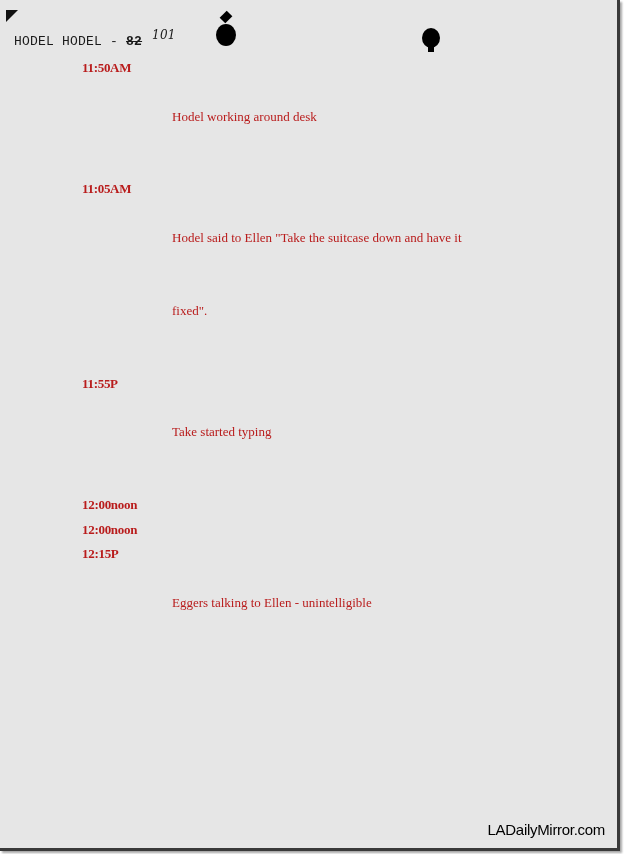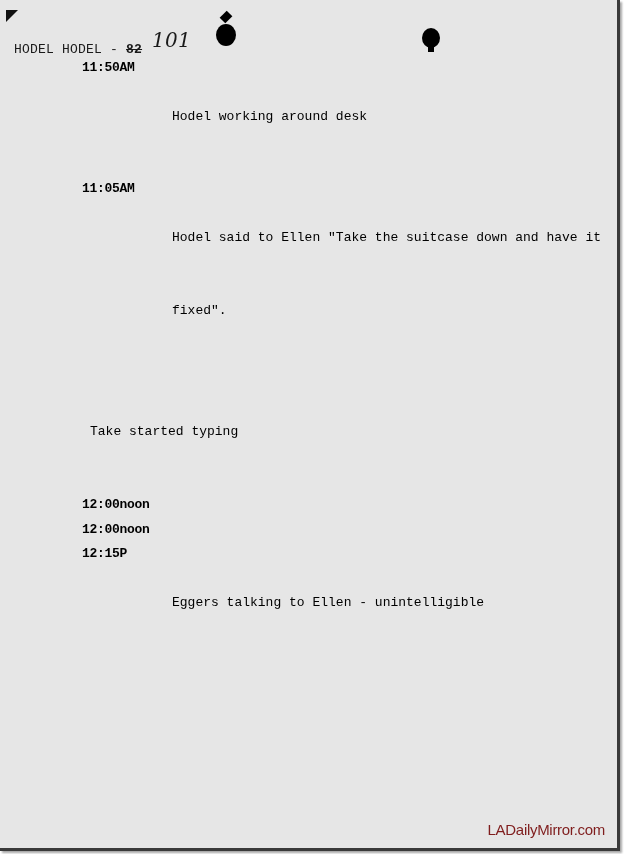--- a/index.html
+++ b/index.html
@@ -43,21 +43,21 @@
       letter-spacing: 0.2px;
     }
     .header .struck {
       text-decoration: line-through;
       font-weight: bold;
       margin-top: 20px;
     }
     .header .handwritten {
       font-family: "DejaVu Serif", serif;
       font-style: italic;
-      font-size: 20px;
+      font-size: 12px;
       position: relative;
       top: -6px;
       margin-left: 2px;
     }
     .punch-hole {
       position: absolute;
       background: #000;
       border-radius: 50%;
     }
     .hole-1 { left: 216px; top: 24px; width: 20px; height: 22px; }
@@ -81,21 +81,22 @@
       position: absolute;
       left: 0;
       top: 56px;
       width: 612px;
     }
     .entry {
       position: relative;
       display: flex;
       font-size: 13px;
       line-height: 24.3px;
-      color: #000000;
+      color: #b91c1c;
+      font-family: Liberation Serif, serif;
     }
     .entry .code {
       width: 82px;
       padding-left: 16px;
       box-sizing: border-box;
       font-weight: bold;
       flex: none;
     }
     .entry .time {
       width: 82px;
@@ -113,21 +114,21 @@
       display: block;
       white-space: nowrap;
       overflow: hidden;
     }
     .watermark {
       position: absolute;
       right: 12px;
       bottom: 10px;
       font-family: "Liberation Sans", sans-serif;
       font-size: 15px;
-      color: #7f1d1d;
+      color: #000000;
       letter-spacing: -0.3px;
     }
   </style>
 </head>
 <body>
 
 <div class="page">
   <div class="corner-mark"></div>
   <div class="punch-hole hole-1"></div>
   <div class="punch-hole hole-2"></div>
@@ -150,20 +151,21 @@
     <div class="entry">
       <span class="code"></span>
       <span class="time">11:05AM</span>
       <span class="desc">
         <span class="line">Hodel said to Ellen "Take the suitcase down and have it</span>
         <span class="line">fixed".</span>
       </span>
     </div>
     <div class="entry">
       <span class="code"></span>
+      <span class="time">11:55P</span>
       <span class="desc">
         <span class="line">Take started typing</span>
       </span>
     </div>
     <div class="entry">
       <span class="code"></span>
       <span class="time">12:00noon</span>
     </div>
     <div class="entry">
       <span class="code"></span>

